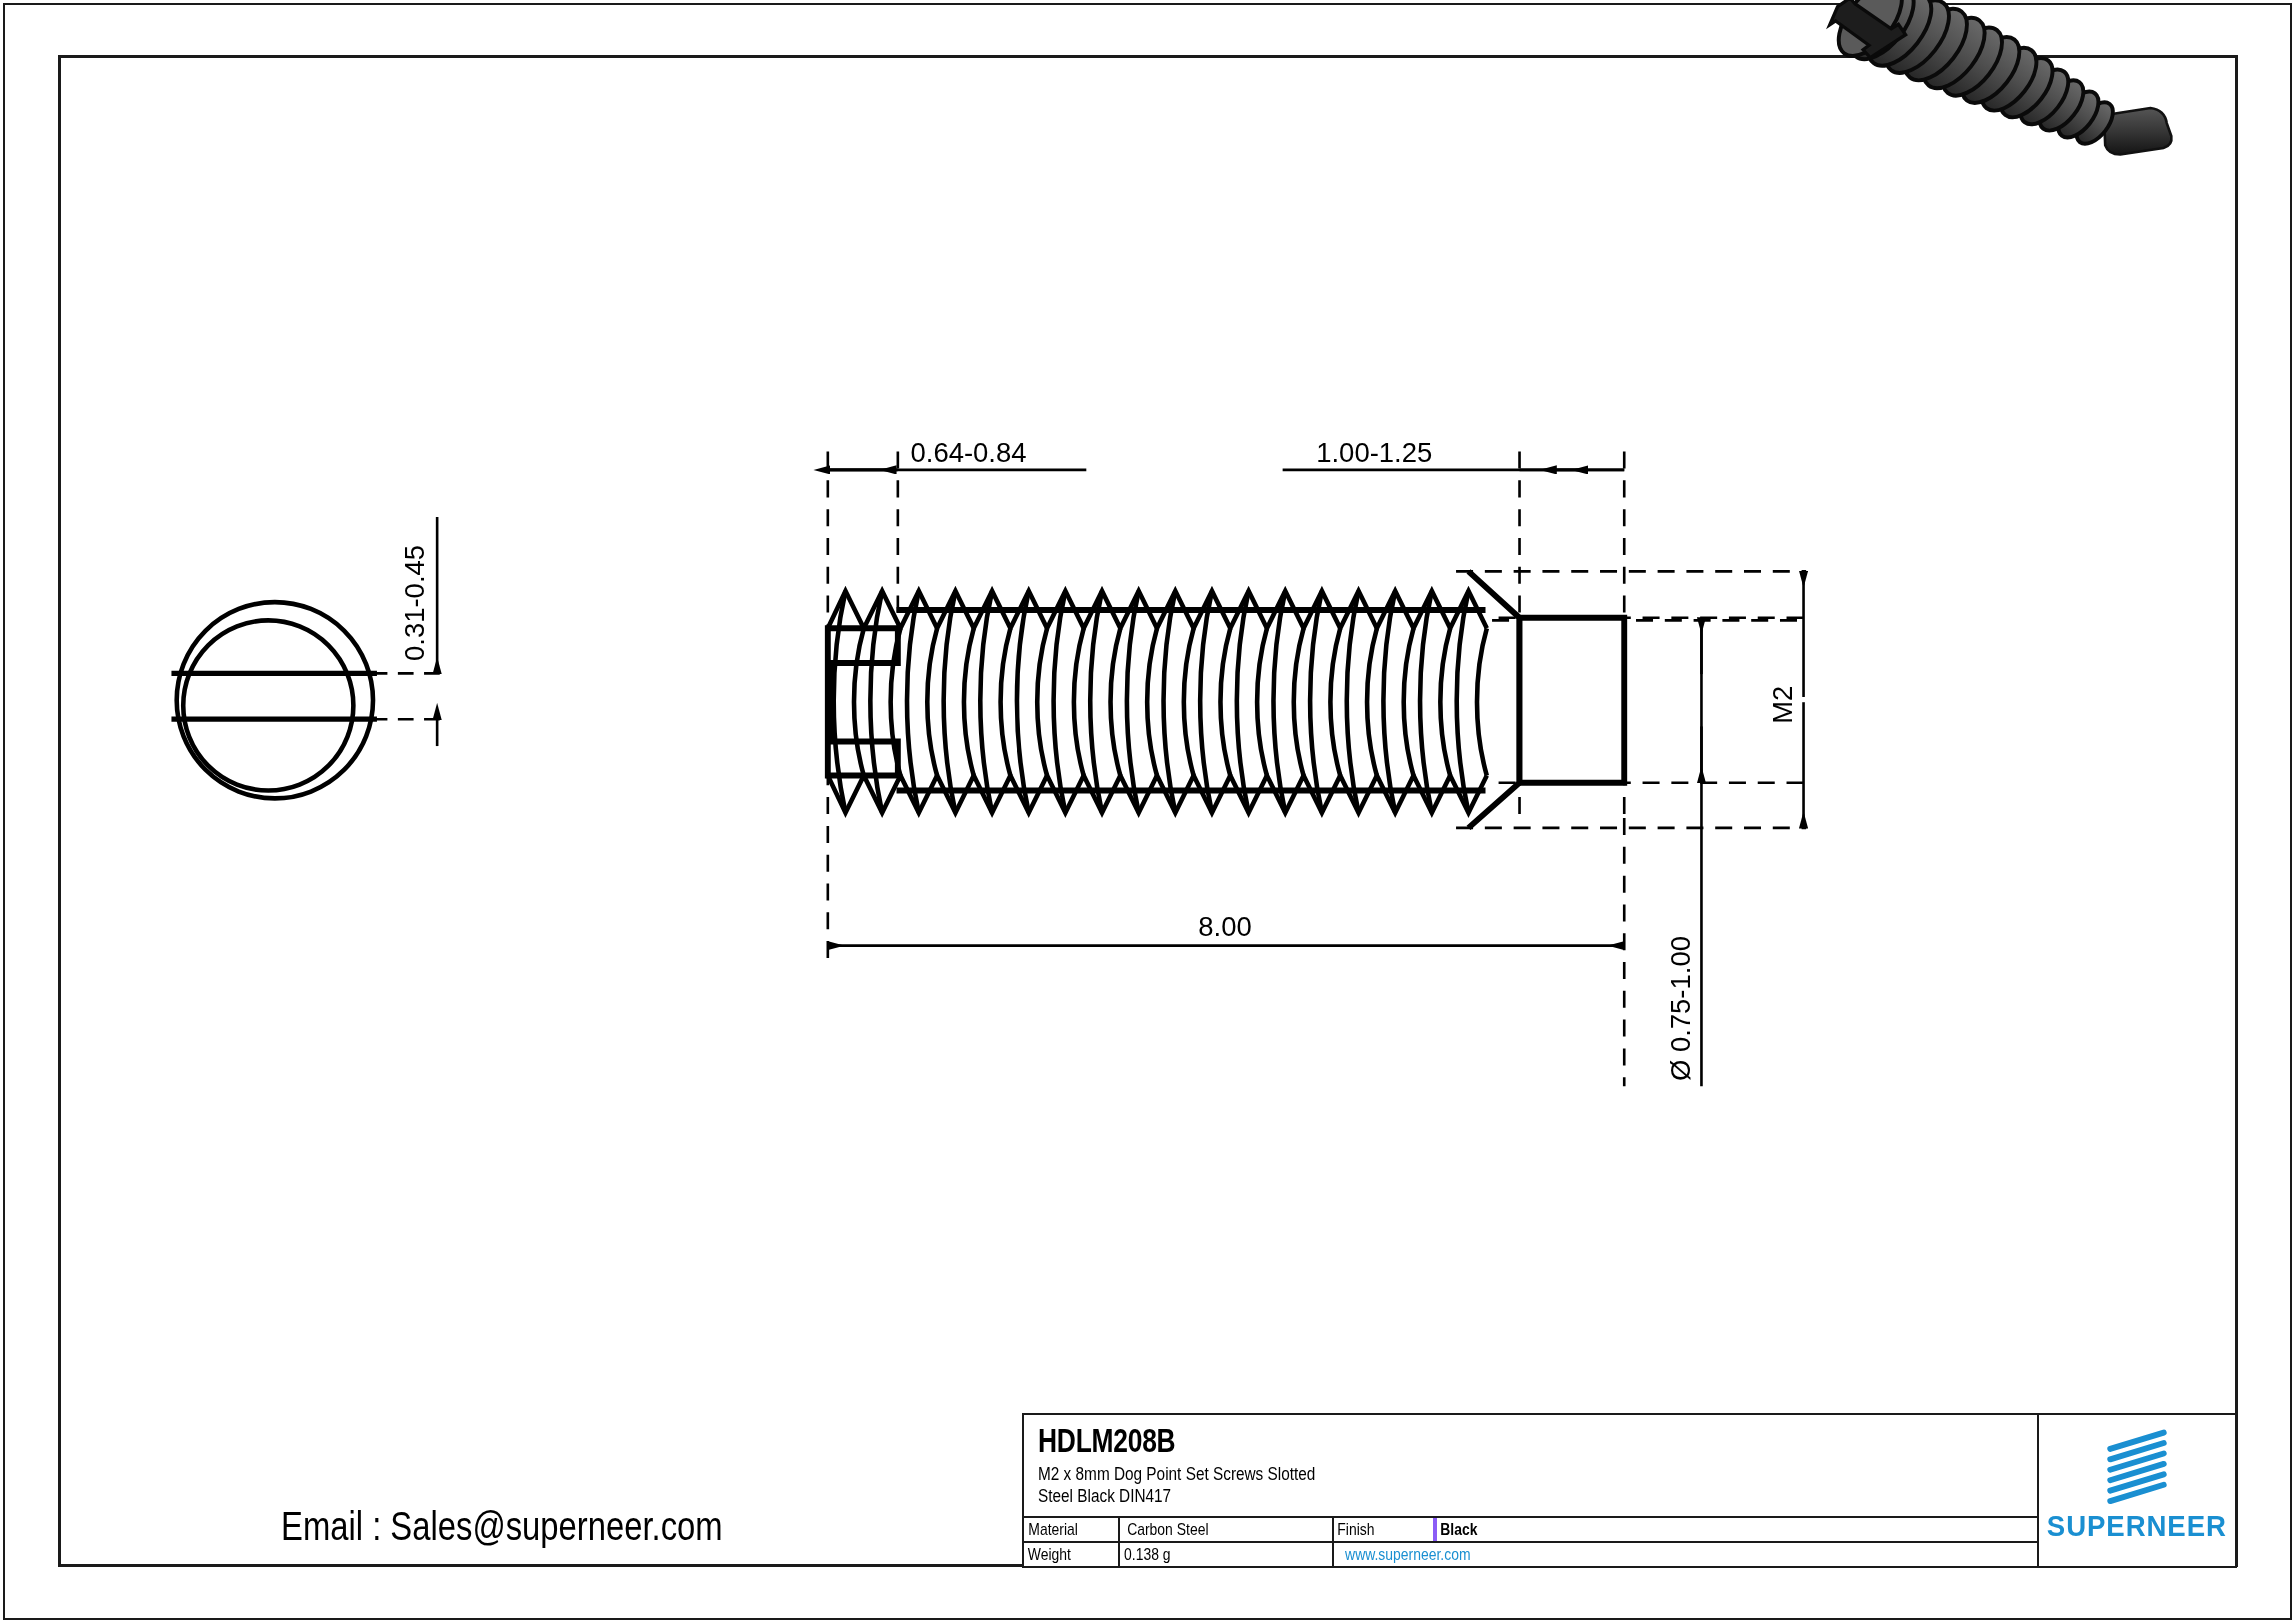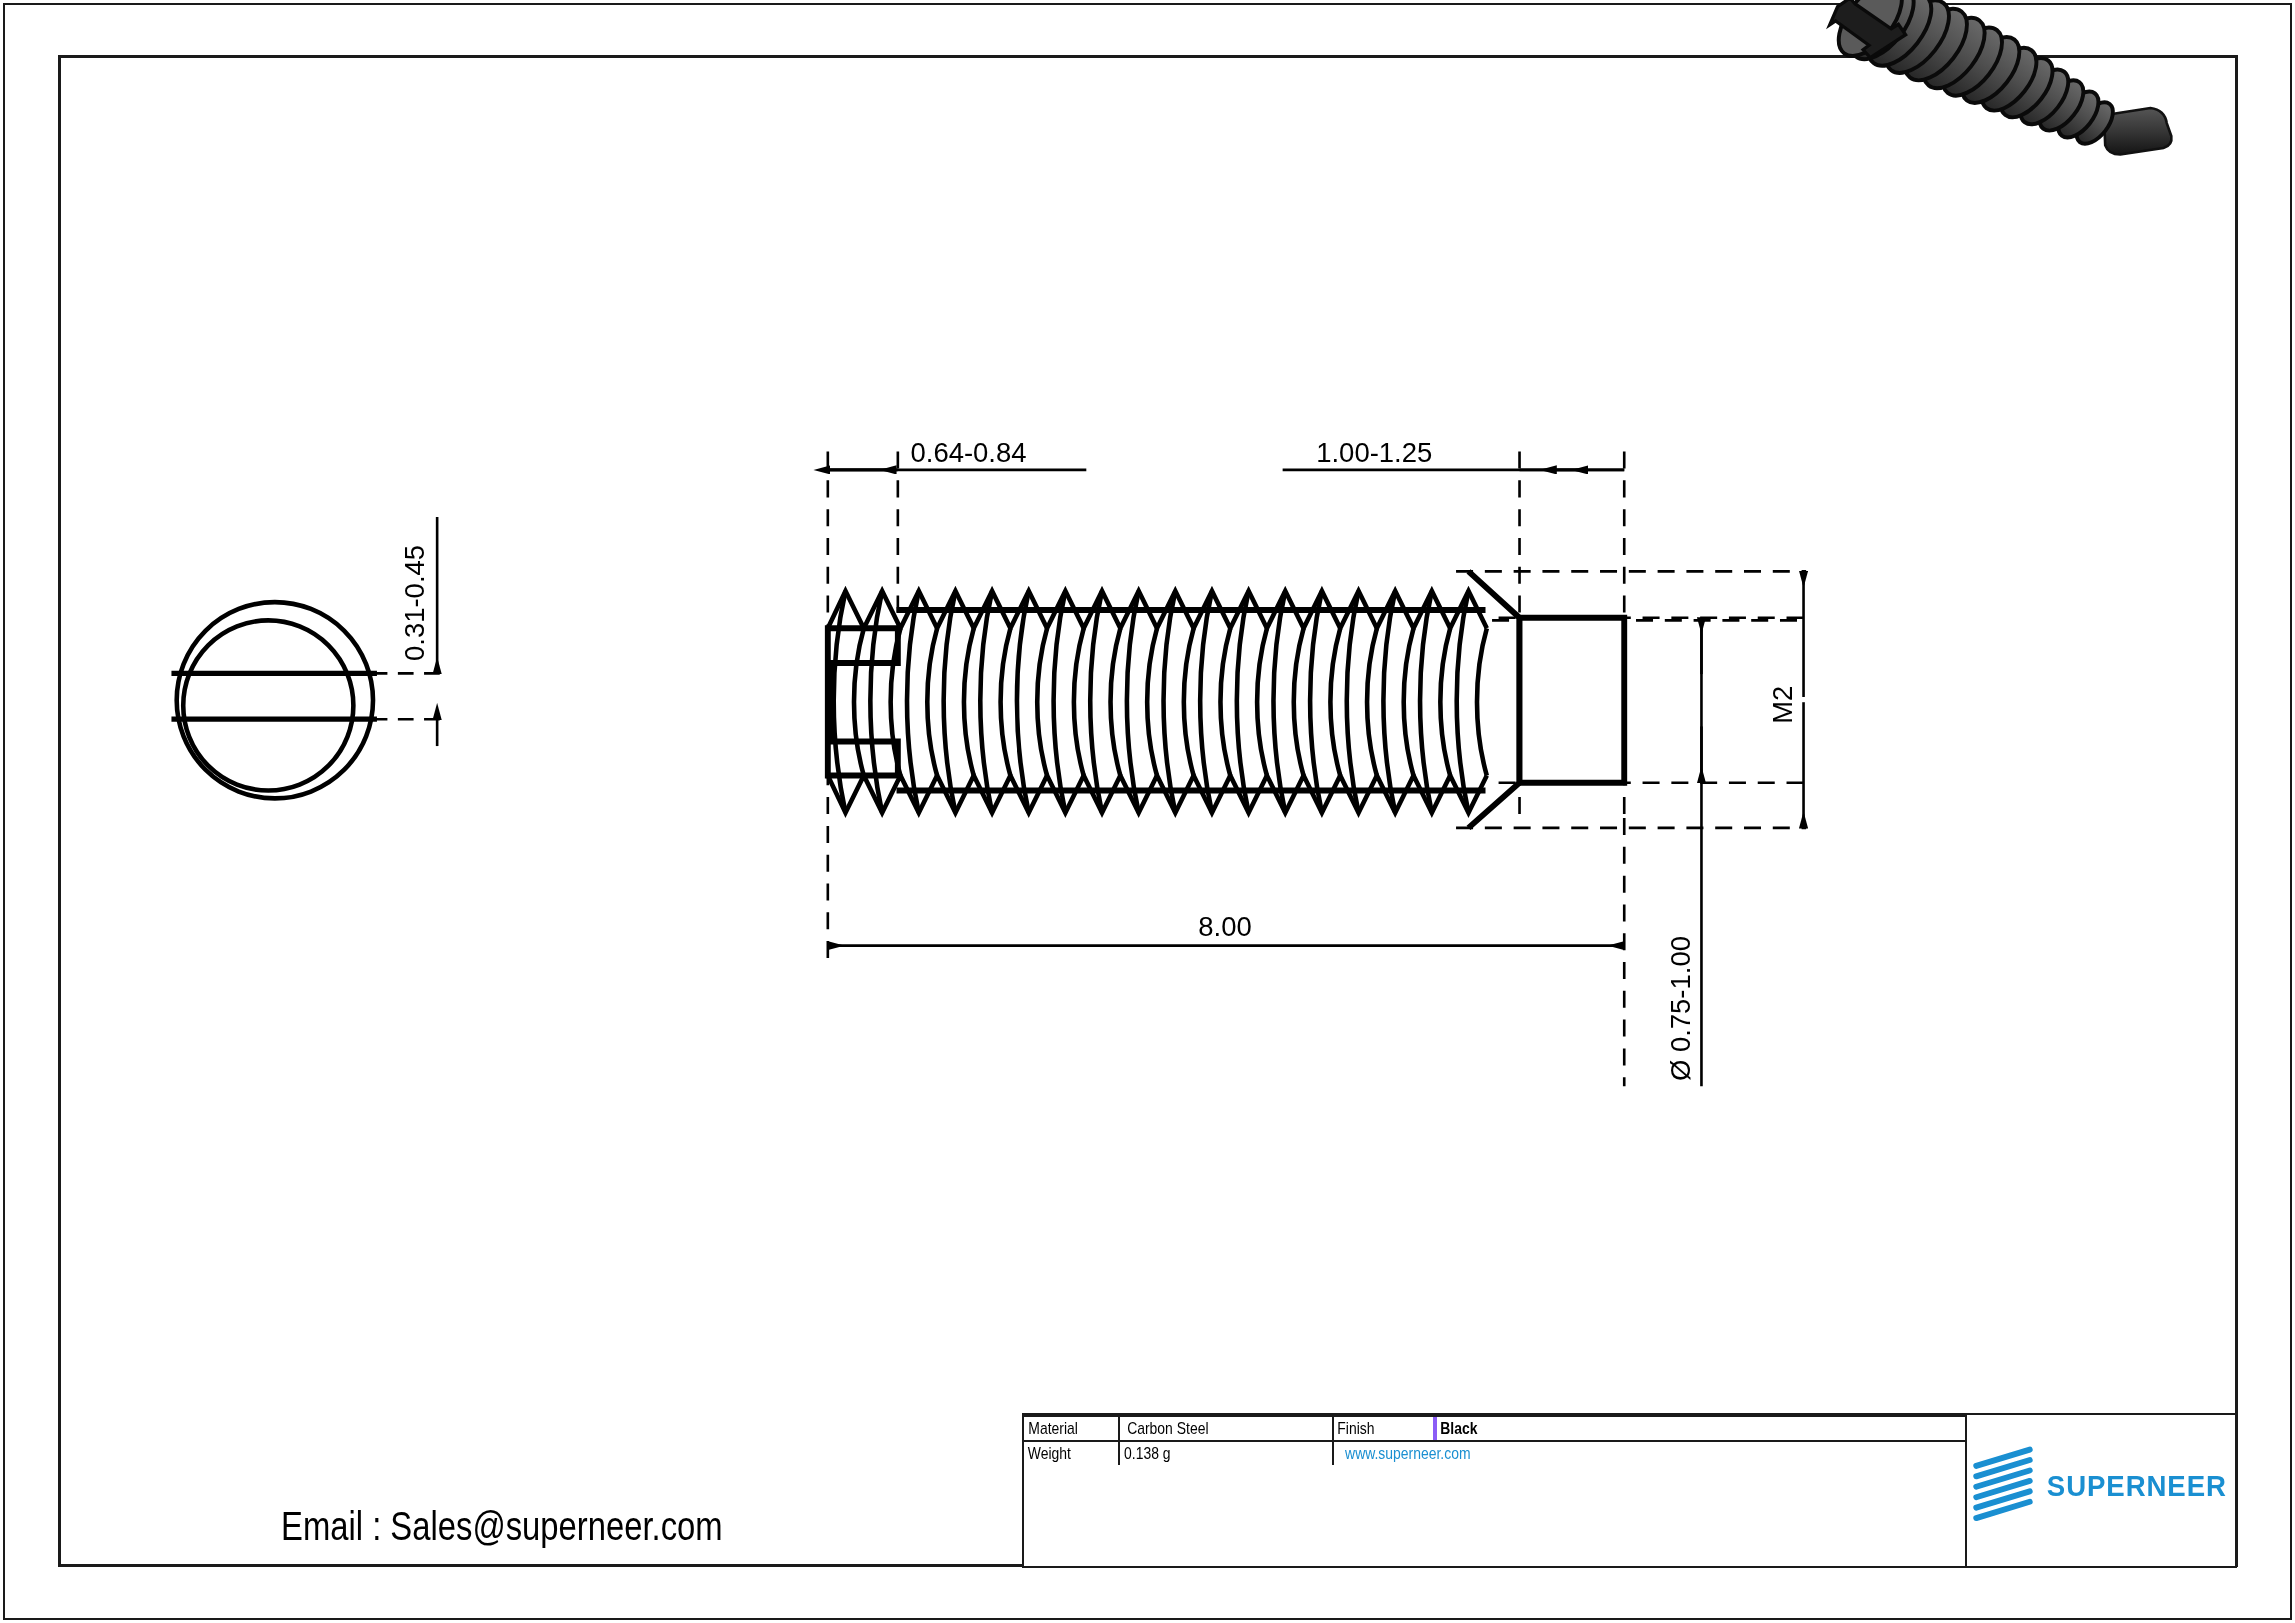--- a/index.html
+++ b/index.html
@@ -106,21 +106,21 @@
   .spec-cell > span { transform: scaleX(0.85); display:inline-block; }
   .c-label   { width: 96px; border-right: 2px solid #1a1a1a; }
   .c-value   { width: 214px; border-right: 2px solid #1a1a1a; }
   .c-label2  { width: 103px; border-right: 4px solid #8b5cf6; }
   .c-value2  { width: 190px; font-weight: bold; }
   .c-web     { width: 484px; }
   .c-web span { color: #1a8fd1; }
   #tb-logo {
     flex: 1 1 auto;
     display: flex;
-    flex-direction: row;
+    flex-direction: column;
     align-items: center;
     justify-content: center;
     padding-bottom: 10px;
   }
   #logo-mark { margin-bottom: 3.9px; }
   #logo-word {
     font-size: 30px;
     font-weight: bold;
     letter-spacing: 1px;
     color: #1a8fd1;
@@ -347,20 +347,25 @@
         <text class="dimtext" transform="translate(2582,1652) rotate(-90)" text-anchor="start">Ø 0.75-1.00</text>
       </g>
     </g>
   </svg>
 
   <div id="email-text">Email : Sales@superneer.com</div>
 
   <div id="title-block">
 
     <div id="tb-left">
+      <div id="tb-desc">
+        <div id="part-number">HDLM208B</div>
+        <div class="desc-line">M2 x 8mm Dog Point Set Screws Slotted</div>
+        <div class="desc-line">Steel Black DIN417</div>
+      </div>
 
       <div id="tb-specs">
         <div class="spec-row row-1">
           <div class="spec-cell c-label">
             <span>Material</span>
           </div>
           <div class="spec-cell c-value">
             <span>Carbon Steel</span>
           </div>
           <div class="spec-cell c-label2">

